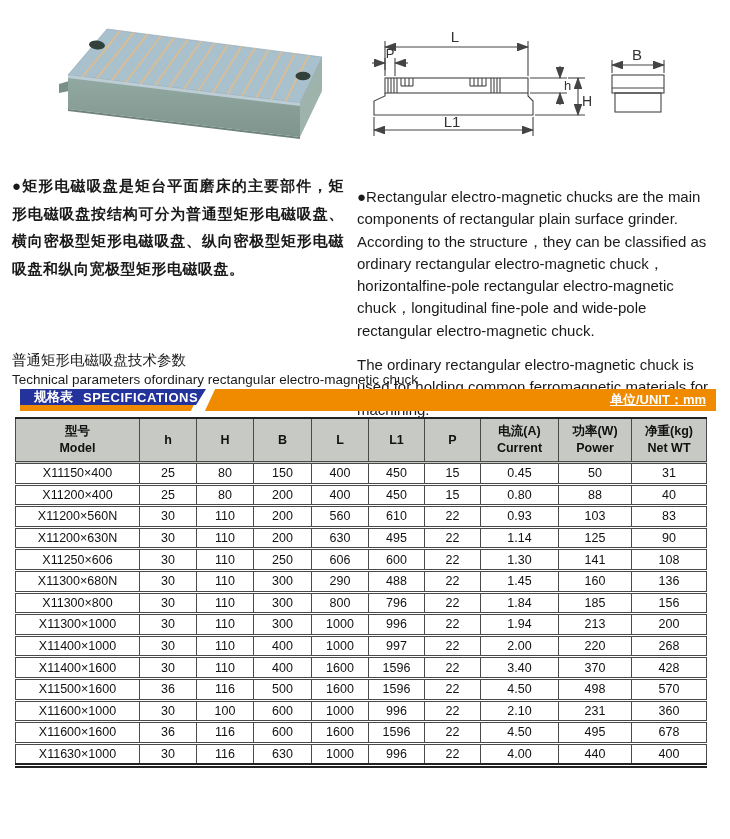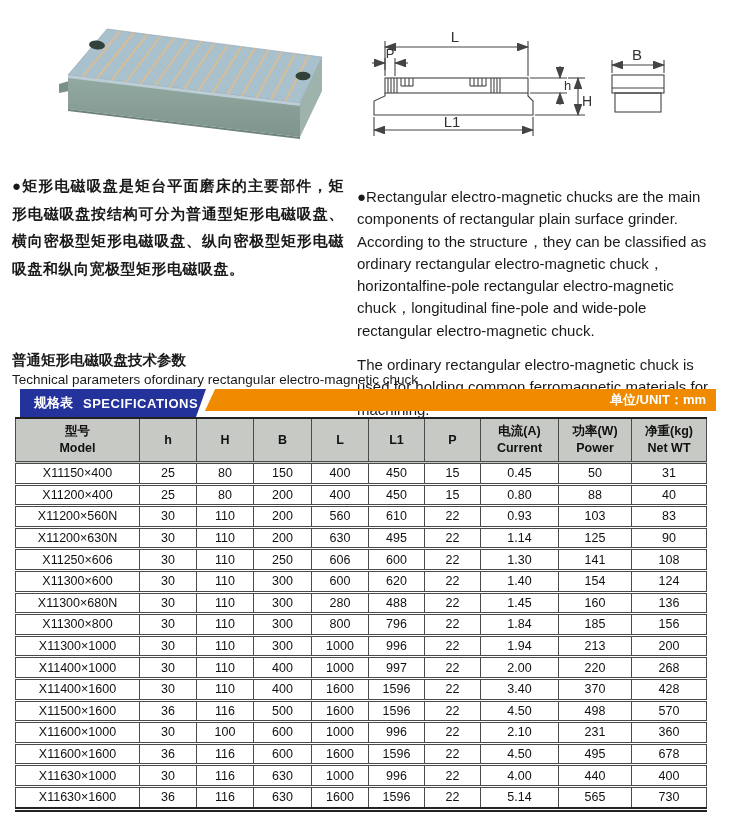--- a/index.html
+++ b/index.html
@@ -16,34 +16,34 @@
   .intro-zh { left:12px; top:172px; width:332px; font-size:15px; font-weight:700;
               line-height:27.5px; text-align:justify; letter-spacing:0.5px; }
   .intro-zh p { margin:0; }
   .intro-zh p + p { margin-top:13px; }
   .intro-en { left:345px; top:174px; width:383px; font-size:15px; line-height:22.3px; }
   .intro-en p { margin:12px; }
   .intro-en p + p { margin-top:10px; }
 
   
   .section-title { left:12px; top:351px; }
-  .section-title .zh { font-size:14.5px; font-weight:700; }
+  .section-title .zh { font-size:14.5px; font-weight:400; }
   .section-title .en { font-size:13.5px; margin-top:2px; }
 
   
   .spec-bar { left:20px; top:389px; width:696px; height:22px; background:var(--orange); }
   .bar-slash { position:absolute; left:176px; top:0; width:14px; height:22px;
                background:#fff; transform:skewX(-25deg); }
-  .bar-blue { position:absolute; left:0; top:0; width:186px; height:28px; background:var(--blue);
+  .bar-blue { position:absolute; left:0; top:0; width:186px; height:16px; background:var(--blue);
               clip-path:polygon(0 0, 100% 0, calc(100% - 10px) 100%, 0 100%);
               display:flex; align-items:center; padding-left:14px; box-sizing:border-box;
               color:#fff; font-weight:700; font-size:13px; }
   .bar-blue .en { margin-left:10px; letter-spacing:0.5px; }
   .bar-unit { position:absolute; right:10px; top:0; height:22px; display:flex; align-items:center;
-              color:#fff; font-weight:700; font-size:13px; }
+              color:#fff; font-weight:700; font-size:13px;text-decoration:underline; }
 
   
   table.spec { position:absolute; left:15px; top:417px; width:691px;
                border-collapse:collapse; table-layout:fixed;
                border-bottom:5px double #222; }
   table.spec thead th { background:#c7c9c4; border:1px solid #4a4a4a; border-top:2.5px solid #222;
                font-size:12.5px; font-weight:700; color:#111; height:42px; padding:0; line-height:1.35; }
   table.spec tbody td { border:1px solid #4a4a4a; border-top:3px double #4a4a4a;
                text-align:center; vertical-align:middle; font-size:12.5px; color:#111;
                height:18.6px; padding:0; white-space:nowrap; }
@@ -296,37 +296,25 @@
           <td>110</td>
           <td>250</td>
           <td>606</td>
           <td>600</td>
           <td>22</td>
           <td>1.30</td>
           <td>141</td>
           <td>108</td>
         </tr>
         <tr>
-          <td>X11300×600</td>
+          <td>X11300×680N</td>
           <td>30</td>
           <td>110</td>
           <td>300</td>
-          <td>600</td>
-          <td>620</td>
-          <td>22</td>
-          <td>1.40</td>
-          <td>154</td>
-          <td>124</td>
-        </tr>
-        <tr>
-          <td>X11300×680N</td>
-          <td>30</td>
-          <td>110</td>
-          <td>300</td>
-          <td>280</td>
+          <td>290</td>
           <td>488</td>
           <td>22</td>
           <td>1.45</td>
           <td>160</td>
           <td>136</td>
         </tr>
         <tr>
           <td>X11300×800</td>
           <td>30</td>
           <td>110</td>
@@ -415,28 +403,16 @@
           <td>30</td>
           <td>116</td>
           <td>630</td>
           <td>1000</td>
           <td>996</td>
           <td>22</td>
           <td>4.00</td>
           <td>440</td>
           <td>400</td>
         </tr>
-        <tr>
-          <td>X11630×1600</td>
-          <td>36</td>
-          <td>116</td>
-          <td>630</td>
-          <td>1600</td>
-          <td>1596</td>
-          <td>22</td>
-          <td>5.14</td>
-          <td>565</td>
-          <td>730</td>
-        </tr>
       </tbody>
     </table>
 
 </div>
 
 </body></html>

